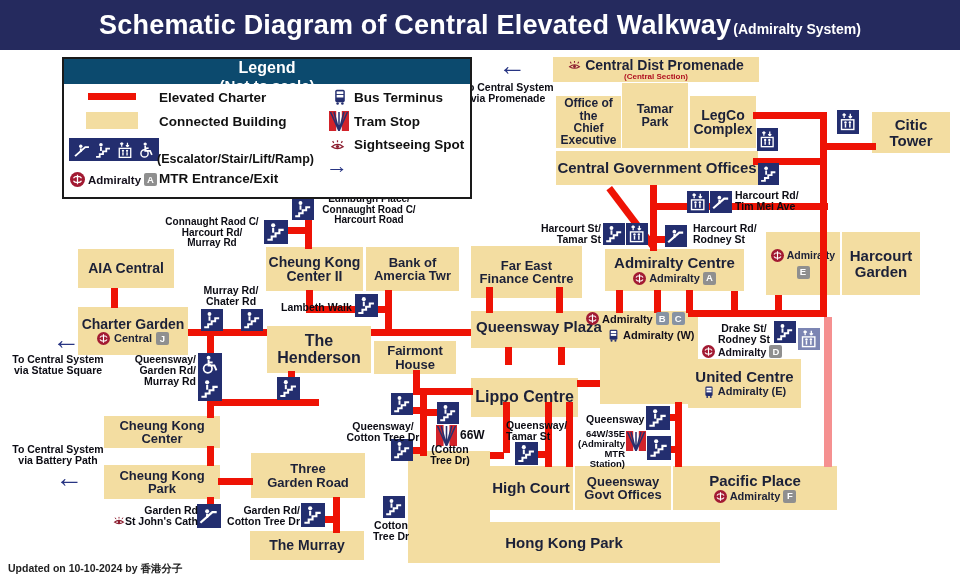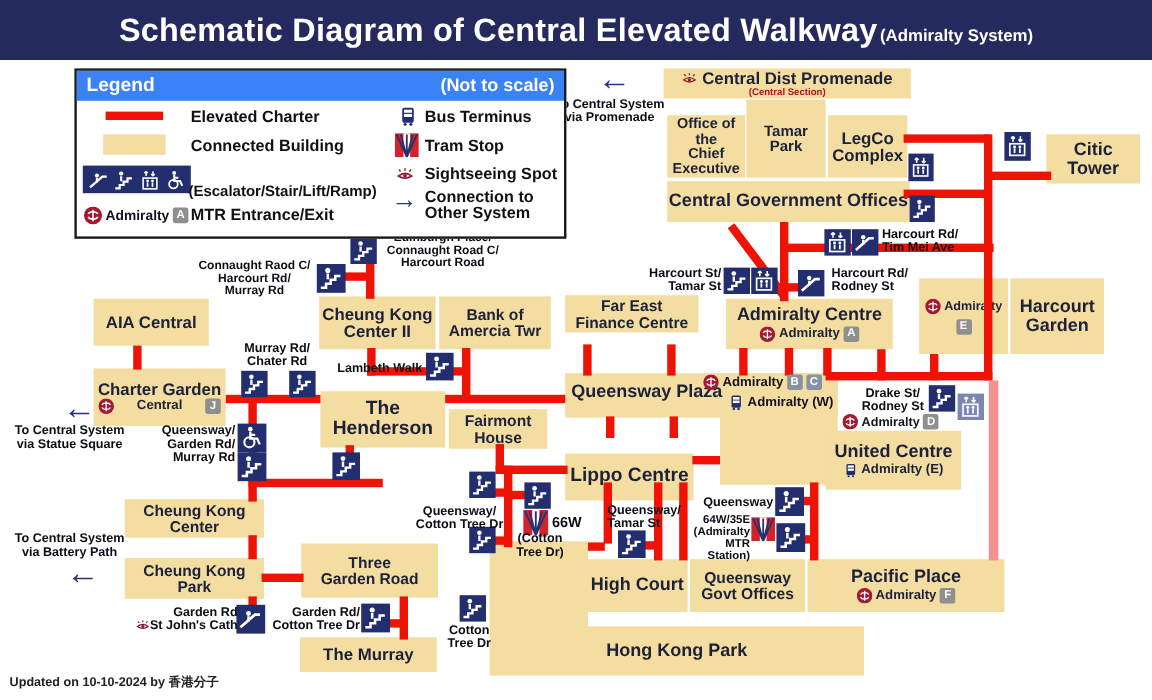--- a/index.html
+++ b/index.html
@@ -3,21 +3,21 @@
 <meta charset="utf-8">
 <style>
   html,body{margin:0;padding:0;}
   body{width:960px;height:583px;position:relative;background:#fff;font-family:"Liberation Sans",sans-serif;overflow:hidden;}
   .abs{position:absolute;}
   #titlebar{left:0;top:0;width:960px;height:50px;background:#252a5e;color:#fff;display:flex;align-items:center;justify-content:center;}
   #titlebar .main{font-size:27px;font-weight:bold;letter-spacing:.2px;}
   #titlebar .sub{font-size:14px;font-weight:bold;margin-left:2px;margin-top:8px;}
   
   #legend{left:62px;top:57px;width:406px;height:138px;background:#fff;border:2px solid #1a1a1a;z-index:6;}
-  #legend .hdr{position:absolute;left:0;top:0;right:0;height:25px;background:#3b82f6;color:#fff;display:flex;align-items:center;justify-content:space-between;padding:0 8px;font-weight:bold;}
+  #legend .hdr{position:absolute;left:0;top:0;right:0;height:25px;background:#0c4a6e;color:#fff;display:flex;align-items:center;justify-content:space-between;padding:0 8px;font-weight:bold;flex-direction:column;}
   #legend .hdr .h1{font-size:16px;}
   #legend .hdr .h2{font-size:15px;}
   .leglab{position:absolute;font-size:13.5px;font-weight:bold;color:#111;white-space:pre-line;line-height:1.05;}
   
   .seg{position:absolute;background:#ee1305;z-index:3;}
   .seg.under{z-index:1;}
   .seg.pink{background:#f59090;}
   .bld{position:absolute;background:#f3dda1;color:#1c2138;font-weight:bold;display:flex;flex-direction:column;align-items:center;justify-content:center;text-align:center;line-height:1.03;white-space:pre-line;z-index:2;}
   .rl{position:absolute;color:#0c0c14;font-weight:bold;font-size:10.5px;line-height:1.05;white-space:pre-line;z-index:4;}
   .ctr{text-align:center;} .rgt{text-align:right;}
@@ -58,21 +58,21 @@
 <div class="bld" style="left:622px;top:83px;width:66px;height:65px;font-size:12.5px"><span>Tamar Park</span></div>
 <div class="bld" style="left:690px;top:96px;width:66px;height:52px;font-size:14px"><span>LegCo
 Complex</span></div>
 <div class="bld" style="left:872px;top:112px;width:78px;height:41px;font-size:15px"><span>Citic Tower</span></div>
 <div class="bld" style="left:556px;top:151px;width:202px;height:34px;font-size:15px"><span>Central Government Offices</span></div>
 <div class="bld" style="left:78px;top:249px;width:96px;height:39px;font-size:14px"><span>AIA Central</span></div>
 <div class="bld" style="left:266px;top:247px;width:97px;height:44px;font-size:14px"><span>Cheung Kong
 Center II</span></div>
 <div class="bld" style="left:366px;top:247px;width:93px;height:44px;font-size:13px"><span>Bank of
 Amercia Twr</span></div>
-<div class="bld" style="left:471px;top:246px;width:111px;height:31px;font-size:13px"><span>Far East
+<div class="bld" style="left:471px;top:246px;width:111px;height:52px;font-size:13px"><span>Far East
 Finance Centre</span></div>
 <div class="bld" style="left:605px;top:249px;width:139px;height:42px;font-size:15px">
   <span>Admiralty Centre</span>
   <div style="display:flex;align-items:center;gap:3px;font-size:11px;margin-top:1px">
     <span class="gly" style="width:13px;height:13px"><svg viewBox="0 0 20 20">
           <circle cx="10" cy="10" r="10" fill="#a21a32"></circle>
           <path d="M10 3.6v12.8M4.6 8.3C6.2 5 13.8 5 15.4 8.3M4.6 11.7c1.6 3.3 9.2 3.3 10.8 0" stroke="#fff" stroke-width="1.7" fill="none"></path>
         </svg></span>
     <span>Admiralty</span>
     <span class="badge">A</span>
@@ -85,21 +85,21 @@
           <path d="M10 3.6v12.8M4.6 8.3C6.2 5 13.8 5 15.4 8.3M4.6 11.7c1.6 3.3 9.2 3.3 10.8 0" stroke="#fff" stroke-width="1.7" fill="none"></path>
         </svg></span>
     <span>Admiralty</span>
   </div>
   <span class="badge" style="margin-top:4px">E</span>
 </div>
 <div class="bld" style="left:842px;top:232px;width:78px;height:63px;font-size:15px"><span>Harcourt
 Garden</span></div>
 <div class="bld" style="left:78px;top:307px;width:110px;height:48px;font-size:14px">
   <span>Charter Garden</span>
-  <div style="display:flex;align-items:center;gap:19px;font-size:11px;margin-top:1px">
+  <div style="display:flex;align-items:center;gap:4px;font-size:11px;margin-top:1px">
     <span class="gly" style="width:13px;height:13px"><svg viewBox="0 0 20 20">
           <circle cx="10" cy="10" r="10" fill="#a21a32"></circle>
           <path d="M10 3.6v12.8M4.6 8.3C6.2 5 13.8 5 15.4 8.3M4.6 11.7c1.6 3.3 9.2 3.3 10.8 0" stroke="#fff" stroke-width="1.7" fill="none"></path>
         </svg></span>
     <span>Central</span>
     <span class="badge">J</span>
   </div>
 </div>
 <div class="bld" style="left:267px;top:326px;width:104px;height:47px;font-size:16px"><span>The
 Henderson</span></div>
@@ -589,17 +589,15 @@
   <div class="leglab" style="left:290px;top:56px">Tram Stop</div>
   <span class="gly" style="position:absolute;left:266px;top:80px;width:15px;height:13px">
       <svg viewBox="0 0 16 13">
         <path d="M2 8.2Q8 3.4 14 8.2Q8 12.2 2 8.2Z" fill="none" stroke="#8c1d2f" stroke-width="1.4"></path>
         <circle cx="8" cy="8" r="1.7" fill="#8c1d2f"></circle>
         <path d="M4 4.2L2.8 2.2M8 3.4V1.2M12 4.2l1.2-2" stroke="#8c1d2f" stroke-width="1.3"></path>
       </svg>
     </span>
   <div class="leglab" style="left:290px;top:79px">Sightseeing Spot</div>
   <div class="arrowc" style="left:262px;top:96px;font-size:22px">→</div>
-  <div class="leglab" style="left:290px;top:98px">Connection to
-Other System</div>
 </div>
 
 <div id="footer">Updated on 10-10-2024 by 香港分子</div>
 
 </body></html>

